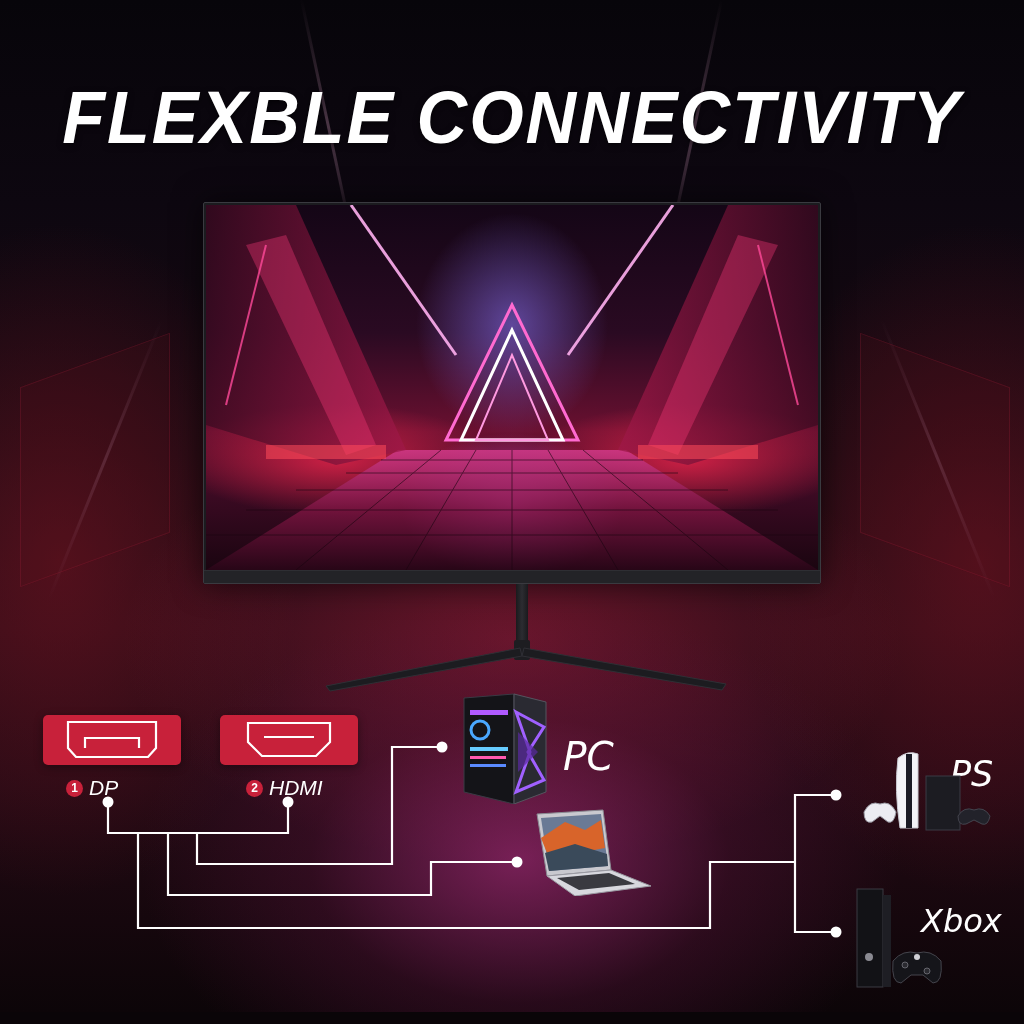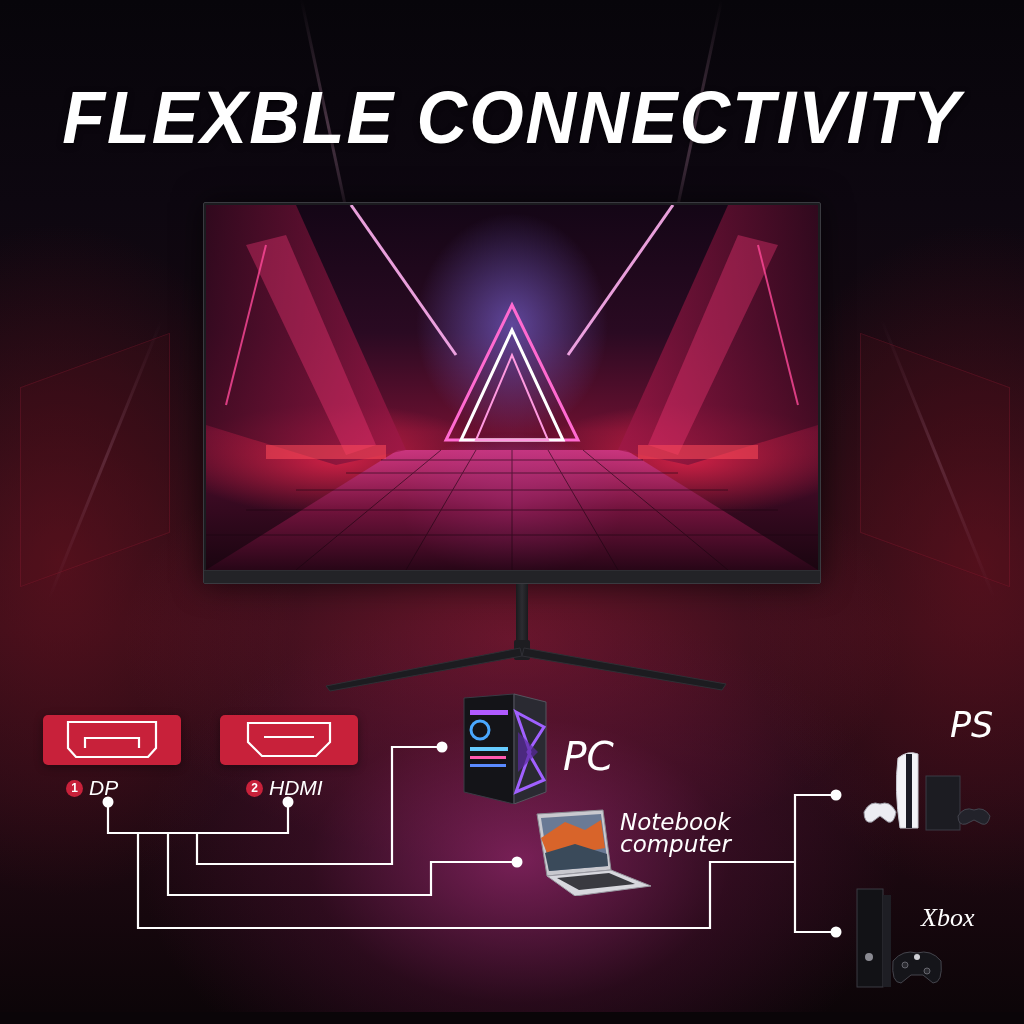--- a/index.html
+++ b/index.html
@@ -203,42 +203,38 @@
   <div class="device" style="left:535px;top:808px;width:118px;height:88px;z-index:3;">
     <svg width="118" height="88" viewBox="0 0 118 88">
       <polygon points="2,6 68,2 76,62 12,68" fill="#c9c9cf" stroke="#8a8a92"></polygon>
       <polygon points="6,10 66,6 73,58 14,63" fill="#6a7a95"></polygon>
       <polygon points="6,30 30,14 50,22 66,12 70,40 14,50" fill="#d8642a"></polygon>
       <polygon points="10,45 40,36 72,46 73,58 14,63" fill="#3a4a5a"></polygon>
       <polygon points="12,68 76,62 116,78 40,88" fill="#d8d8de" stroke="#9a9aa2"></polygon>
       <polygon points="22,70 74,65 100,76 44,82" fill="#3a3a40"></polygon>
     </svg>
   </div>
-  <div class="device-label" style="left:620px;top:812px;font-size:23px;">
-    <div>Notebook</div>
-    <div>computer</div>
-  </div>
 
   <div class="device" style="left:860px;top:750px;width:135px;height:85px;z-index:3;">
     <svg width="135" height="85" viewBox="0 0 135 85">
       <path d="M38,8 Q48,0 58,4 L58,78 L40,78 Q34,40 38,8 Z" fill="#f2f2f6" stroke="#c8c8d0"></path>
       <rect x="46" y="4" width="6" height="74" fill="#1a1a24"></rect>
       <path d="M4,62 Q10,50 20,54 Q30,50 36,62 Q34,74 28,72 L20,66 L12,72 Q4,74 4,62 Z" fill="#ececf2" stroke="#9a9aa4"></path>
       <rect x="66" y="26" width="34" height="54" fill="#1c1c22" stroke="#3a3a44"></rect>
       <path d="M98,66 Q104,56 114,60 Q124,56 130,66 Q128,76 122,74 L114,70 L106,74 Q98,76 98,66 Z" fill="#22222a" stroke="#44444e"></path>
     </svg>
   </div>
-  <div class="device-label" style="left:950px;top:709px;font-size:35px;">PS</div>
+  <div class="device-label" style="left:950px;top:758px;font-size:35px;">PS</div>
 
   <div class="device" style="left:855px;top:885px;width:95px;height:105px;z-index:3;">
     <svg width="95" height="105" viewBox="0 0 95 105">
       <rect x="2" y="4" width="26" height="98" fill="#121216" stroke="#3a3a42"></rect>
       <rect x="28" y="10" width="8" height="92" fill="#1e1e24"></rect>
       <circle cx="14" cy="72" r="4" fill="#8a8a92"></circle>
       <path d="M38,76 Q48,64 62,68 Q76,64 86,76 Q88,98 78,98 L68,90 L56,90 L46,98 Q36,98 38,76 Z" fill="#15151a" stroke="#44444c"></path>
       <circle cx="62" cy="72" r="3" fill="#d0d0d6"></circle>
       <circle cx="50" cy="80" r="3" fill="#2a2a30" stroke="#66666e"></circle>
       <circle cx="72" cy="86" r="3" fill="#2a2a30" stroke="#66666e"></circle>
     </svg>
   </div>
-  <div class="device-label" style="left:921px;top:906px;font-size:26px;font-family:Liberation Serif, serif;">Xbox</div>
+  <div class="device-label" style="left:921px;top:906px;font-size:32px;">Xbox</div>
 
 </div>
 
 </body></html>

